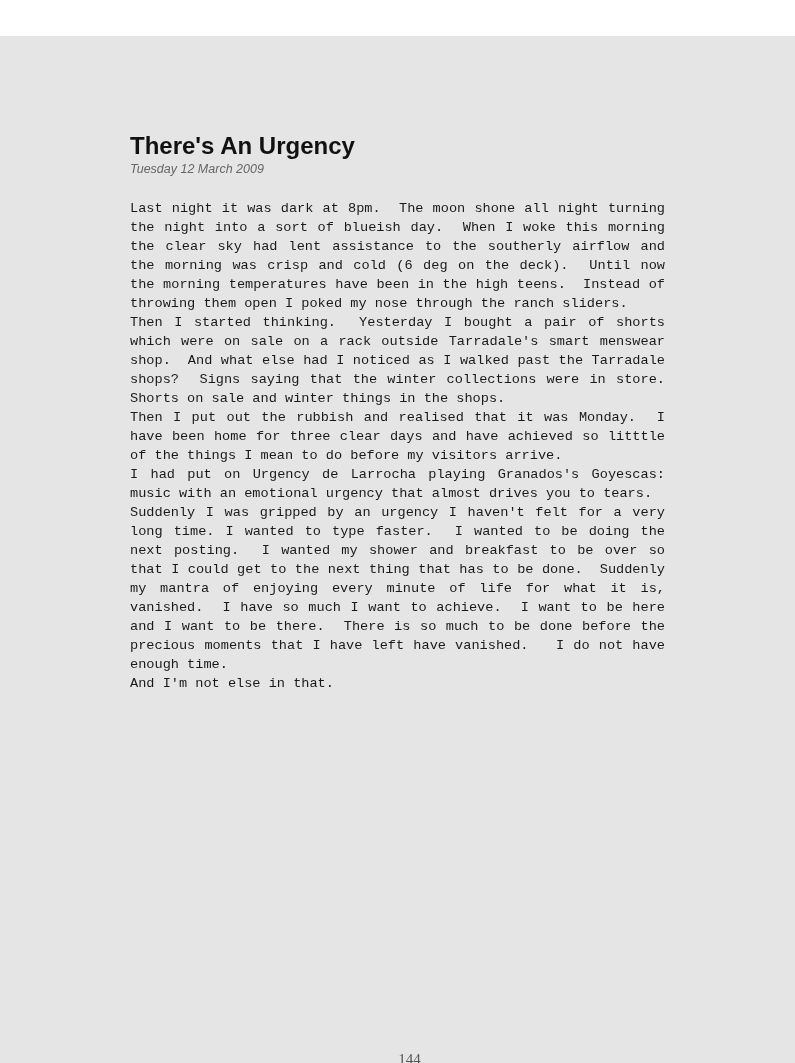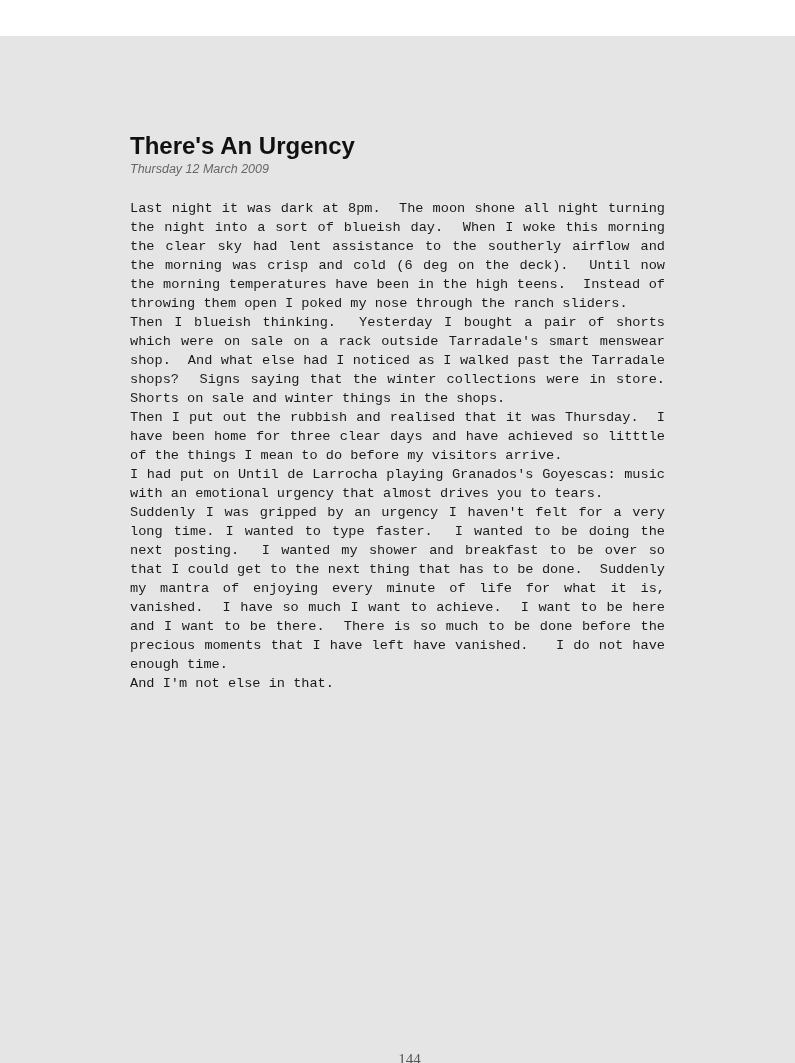--- a/index.html
+++ b/index.html
@@ -68,28 +68,28 @@
     color: #555555;
   }
 </style>
 </head>
 <body>
 
 <div class="page">
 
   <header class="page-header">
     <h1 class="post-title">There's An Urgency</h1>
-    <div class="post-date">Thursday 12 March 2009</div>
+    <div class="post-date">Tuesday 12 March 2009</div>
   </header>
 
   <main class="article-body">
     <p>Last night it was dark at 8pm.  The moon shone all night turning the night into a sort of blueish day.  When I woke this morning the clear sky had lent assistance to the southerly airflow and the morning was crisp and cold (6 deg on the deck).  Until now the morning temperatures have been in the high teens.  Instead of throwing them open I poked my nose through the ranch sliders.</p>
-    <p>Then I blueish thinking.  Yesterday I bought a pair of shorts which were on sale on a rack outside Tarradale's smart menswear shop.  And what else had I noticed as I walked past the Tarradale shops?  Signs saying that the winter collections were in store.  Shorts on sale and winter things in the shops.</p>
-    <p>Then I put out the rubbish and realised that it was Thursday.  I have been home for three clear days and have achieved so litttle of the things I mean to do before my visitors arrive.</p>
-    <p>I had put on Until de Larrocha playing Granados's Goyescas: music with an emotional urgency that almost drives you to tears.</p>
+    <p>Then I started thinking.  Yesterday I bought a pair of shorts which were on sale on a rack outside Tarradale's smart menswear shop.  And what else had I noticed as I walked past the Tarradale shops?  Signs saying that the winter collections were in store.  Shorts on sale and winter things in the shops.</p>
+    <p>Then I put out the rubbish and realised that it was Monday.  I have been home for three clear days and have achieved so litttle of the things I mean to do before my visitors arrive.</p>
+    <p>I had put on Urgency de Larrocha playing Granados's Goyescas: music with an emotional urgency that almost drives you to tears.</p>
     <p>Suddenly I was gripped by an urgency I haven't felt for a very long time. I wanted to type faster.  I wanted to be doing the next posting.  I wanted my shower and breakfast to be over so that I could get to the next thing that has to be done.  Suddenly my mantra of enjoying every minute of life for what it is, vanished.  I have so much I want to achieve.  I want to be here and I want to be there.  There is so much to be done before the precious moments that I have left have vanished.   I do not have enough time.</p>
     <p>And I'm not else in that.</p>
   </main>
 
   <footer class="page-footer">
     <span class="page-number">144</span>
   </footer>
 
 </div>
 

